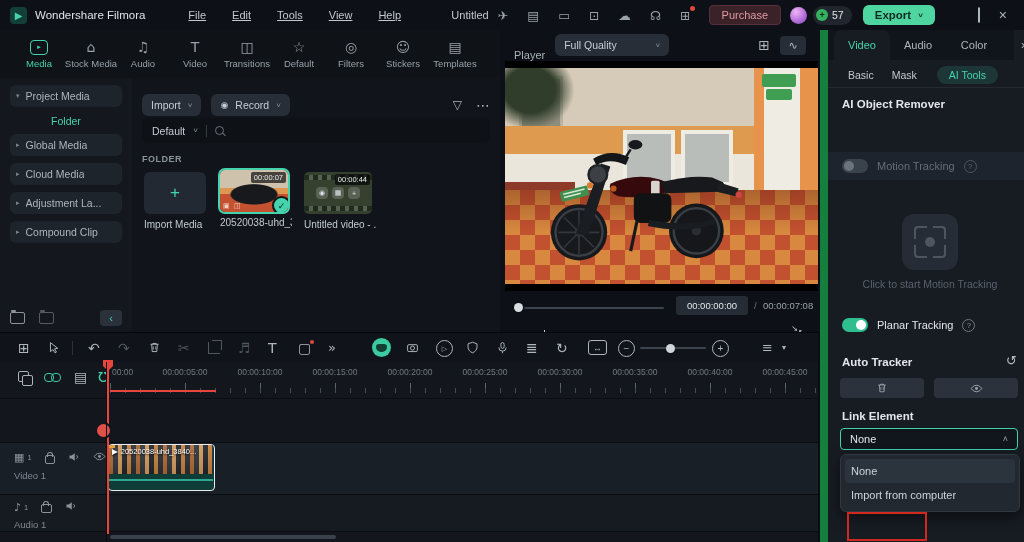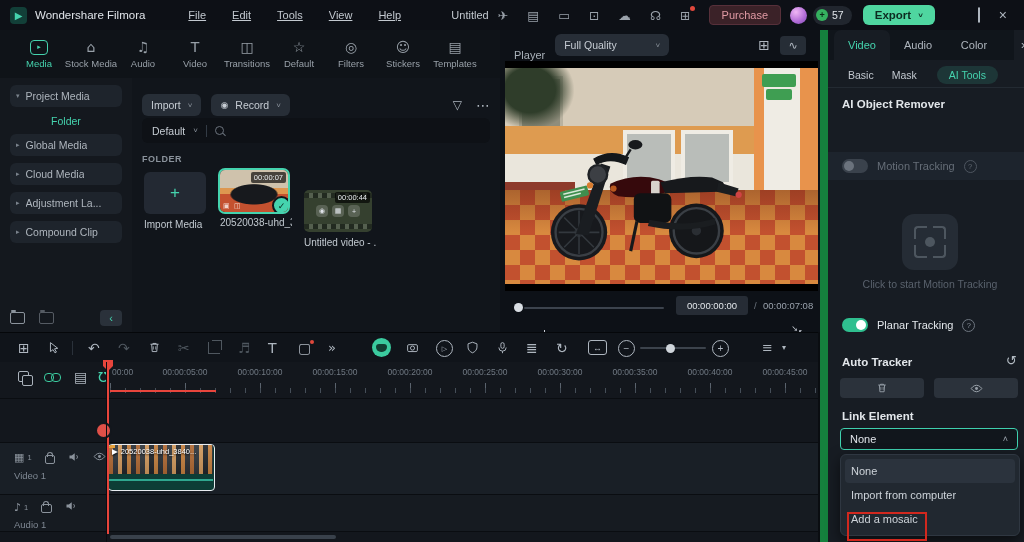--- a/index.html
+++ b/index.html
@@ -336,21 +336,21 @@
       <div class="abs" style="left:88px;top:92px">
         <div class="clip-thumb sel-border">
           <div class="clip1-art"></div>
           <span class="dur-chip">00:00:07</span>
           <span class="mini-ic" style="left:3px">▣</span>
           <span class="mini-ic" style="left:14px">◫</span>
           <span class="check-badge">✓</span>
         </div>
         <div class="thumb-lbl">20520038-uhd_3...</div>
       </div>
-      <div class="abs" style="left:172px;top:112px">
+      <div class="abs" style="left:172px;top:94px">
         <div class="clip-thumb">
           <div class="clip2-art"></div>
           <div class="c2-icons">
               <span>◉</span>
               <span>▦</span>
               <span>+</span>
             </div>
           <span class="dur-chip">00:00:44</span>
         </div>
         <div class="thumb-lbl">Untitled video - ...</div>
@@ -509,21 +509,20 @@
     </div>
 
     <div class="abs sec-title" style="left:14px;top:380px">Link Element</div>
     <div class="select">
       <span class="val">None</span>
       <span class="chev">˄</span>
     </div>
     <div class="ddown">
       <div class="dopt hover">None</div>
       <div class="dopt">Import from computer</div>
-      <div class="dopt">Add a mosaic</div>
       <div class="red-box"></div>
     </div>
   </div>
 
   <div id="tl-toolbar" class="abs">
     <span class="ic" style="left:18px">⊞</span>
     <span class="ic" style="left:48px"><svg viewBox="0 0 16 16" width="13" height="13">
           <path d="M3 2l9 7-4 .6 2.4 4-1.8 1-2.4-4L3 13z" fill="none" stroke="currentColor" stroke-width="1.2"></path>
         </svg></span>
     <span class="tdiv"></span>

